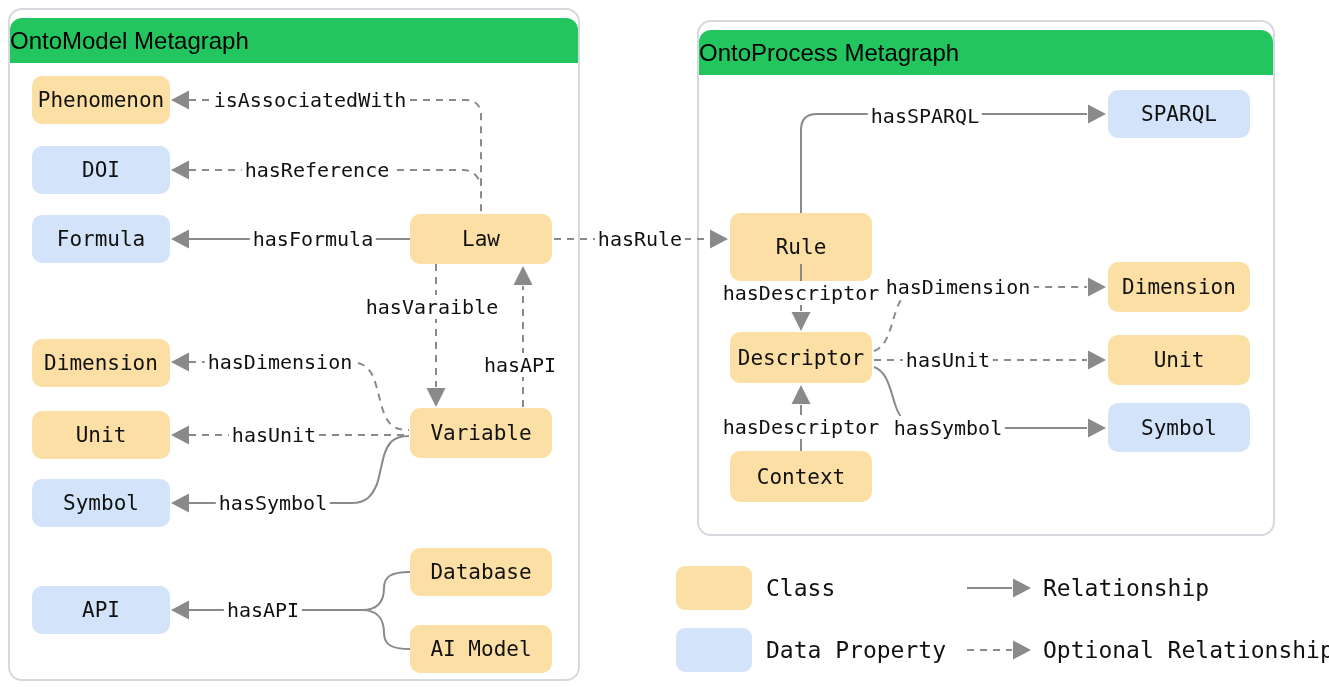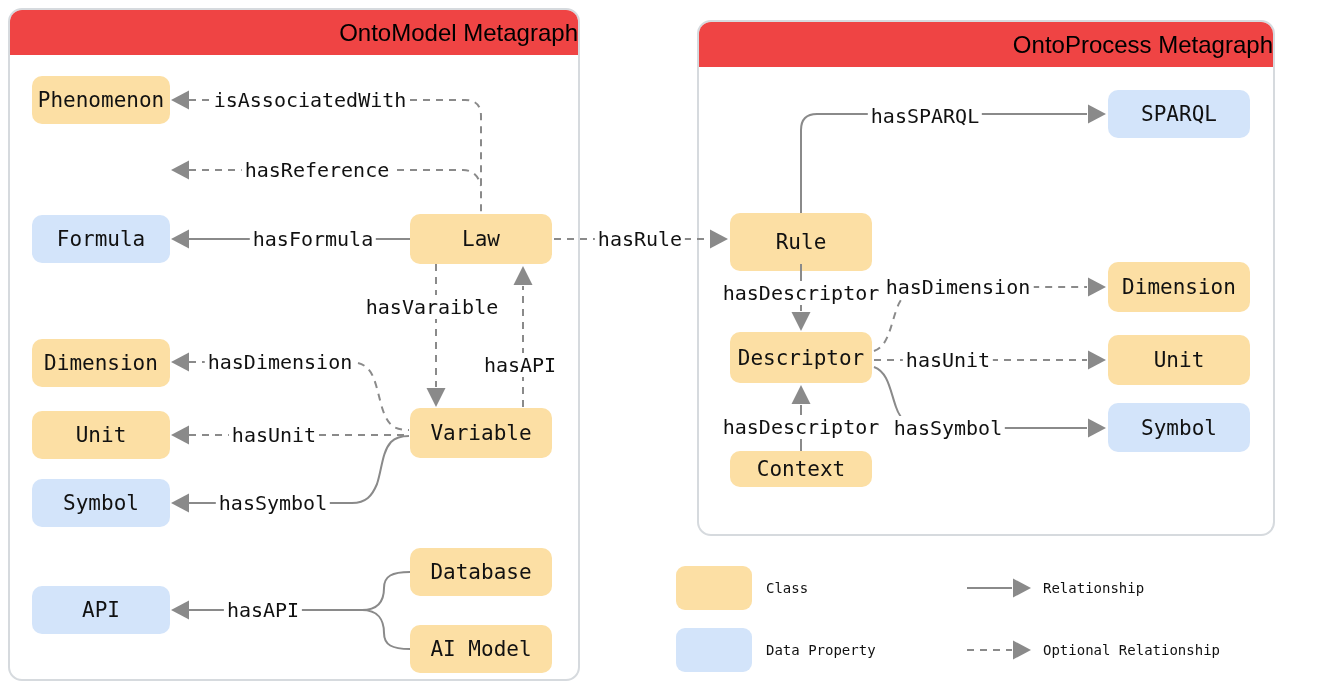--- a/index.html
+++ b/index.html
@@ -1,28 +1,28 @@
 <!DOCTYPE html>
 <html><head>
 <meta charset="utf-8">
 <style>
   html,body{margin:0;padding:0;background:#fff;}
   #stage{position:relative;width:1329px;height:687px;background:#ffffff;overflow:hidden;
          font-family:"DejaVu Sans Mono",monospace;}
   .panel{position:absolute;background:#ffffff;border:2px solid #d6dade;border-radius:14px;box-sizing:border-box;}
-  .panel-header{position:absolute;left:0;top:0;right:0;height:45px;background:#ef4444;
-                border-radius:12px 12px 0 0;display:flex;align-items:center;justify-content:flex-end;}
+  .panel-header{position:absolute;left:0;top:8px;right:0;height:45px;background:#22c55e;
+                border-radius:12px 12px 0 0;display:flex;align-items:center;justify-content:flex-start;}
   .panel-title{font-family:"Liberation Sans",sans-serif;font-size:24px;color:#000;}
   .node{position:absolute;border-radius:10px;display:flex;align-items:center;justify-content:center;
         font-size:21px;color:#111;box-sizing:border-box;white-space:nowrap;}
   .orange{background:#fcdfa4;}
   .blue{background:#d3e4fa;}
   .edge-label{position:absolute;transform:translate(-50%,-50%);background:#ffffff;padding:0 3px;
               font-size:20px;color:#111;white-space:nowrap;z-index:5;}
-  .legend-label{position:absolute;transform:translate(0,-50%);font-size:14px;color:#111;white-space:nowrap;}
+  .legend-label{position:absolute;transform:translate(0,-50%);font-size:23px;color:#111;white-space:nowrap;}
   .swatch{position:absolute;width:76px;height:44px;border-radius:9px;}
   svg#wires{position:absolute;left:0;top:0;z-index:4;pointer-events:none;}
   svg#wires path{fill:none;stroke:#8a8a8a;stroke-width:2;}
   svg#wires path.dashed{stroke-dasharray:7 6;}
   svg#wires polygon{fill:#8a8a8a;stroke:none;}
   .nodes-layer{position:absolute;left:0;top:0;width:100%;height:100%;z-index:3;}
 </style>
 </head>
 <body>
 
@@ -76,34 +76,35 @@
     <polygon points="1106,428 1088,418.5 1088,437.5"></polygon>
 
     <path d="M 967,588 H 1012"></path>
     <polygon points="1031,588 1013,578.5 1013,597.5"></polygon>
     <path class="dashed" d="M 967,650 H 1012"></path>
     <polygon points="1031,650 1013,640.5 1013,659.5"></polygon>
   </svg>
 
   <div class="nodes-layer">
     <div class="node orange" style="left:32px;top:76px;width:138px;height:48px;">Phenomenon</div>
+    <div class="node blue" style="left:32px;top:146px;width:138px;height:48px;">DOI</div>
     <div class="node blue" style="left:32px;top:215px;width:138px;height:48px;">Formula</div>
     <div class="node orange" style="left:410px;top:214px;width:142px;height:50px;">Law</div>
     <div class="node orange" style="left:32px;top:339px;width:138px;height:48px;">Dimension</div>
     <div class="node orange" style="left:32px;top:411px;width:138px;height:48px;">Unit</div>
     <div class="node blue" style="left:32px;top:479px;width:138px;height:48px;">Symbol</div>
     <div class="node orange" style="left:410px;top:408px;width:142px;height:50px;">Variable</div>
     <div class="node blue" style="left:32px;top:586px;width:138px;height:48px;">API</div>
     <div class="node orange" style="left:410px;top:548px;width:142px;height:48px;border-radius:10px;">Database</div>
     <div class="node orange" style="left:410px;top:625px;width:142px;height:48px;">AI Model</div>
 
     <div class="node blue" style="left:1108px;top:90px;width:142px;height:48px;">SPARQL</div>
-    <div class="node orange" style="left:730px;top:213px;width:142px;height:58px;">Rule</div>
+    <div class="node orange" style="left:730px;top:213px;width:142px;height:68px;">Rule</div>
     <div class="node orange" style="left:730px;top:332px;width:142px;height:51px;">Descriptor</div>
-    <div class="node orange" style="left:730px;top:451px;width:142px;height:36px;">Context</div>
+    <div class="node orange" style="left:730px;top:451px;width:142px;height:51px;">Context</div>
     <div class="node orange" style="left:1108px;top:262px;width:142px;height:50px;">Dimension</div>
     <div class="node orange" style="left:1108px;top:335px;width:142px;height:50px;">Unit</div>
     <div class="node blue" style="left:1108px;top:403px;width:142px;height:49px;">Symbol</div>
   </div>
 
   <div class="edge-label" style="left:310px;top:100px;">isAssociatedWith</div>
   <div class="edge-label" style="left:317px;top:170px;">hasReference</div>
   <div class="edge-label" style="left:313px;top:239px;">hasFormula</div>
   <div class="edge-label" style="left:432px;top:307px;">hasVaraible</div>
   <div class="edge-label" style="left:520px;top:365px;">hasAPI</div>

